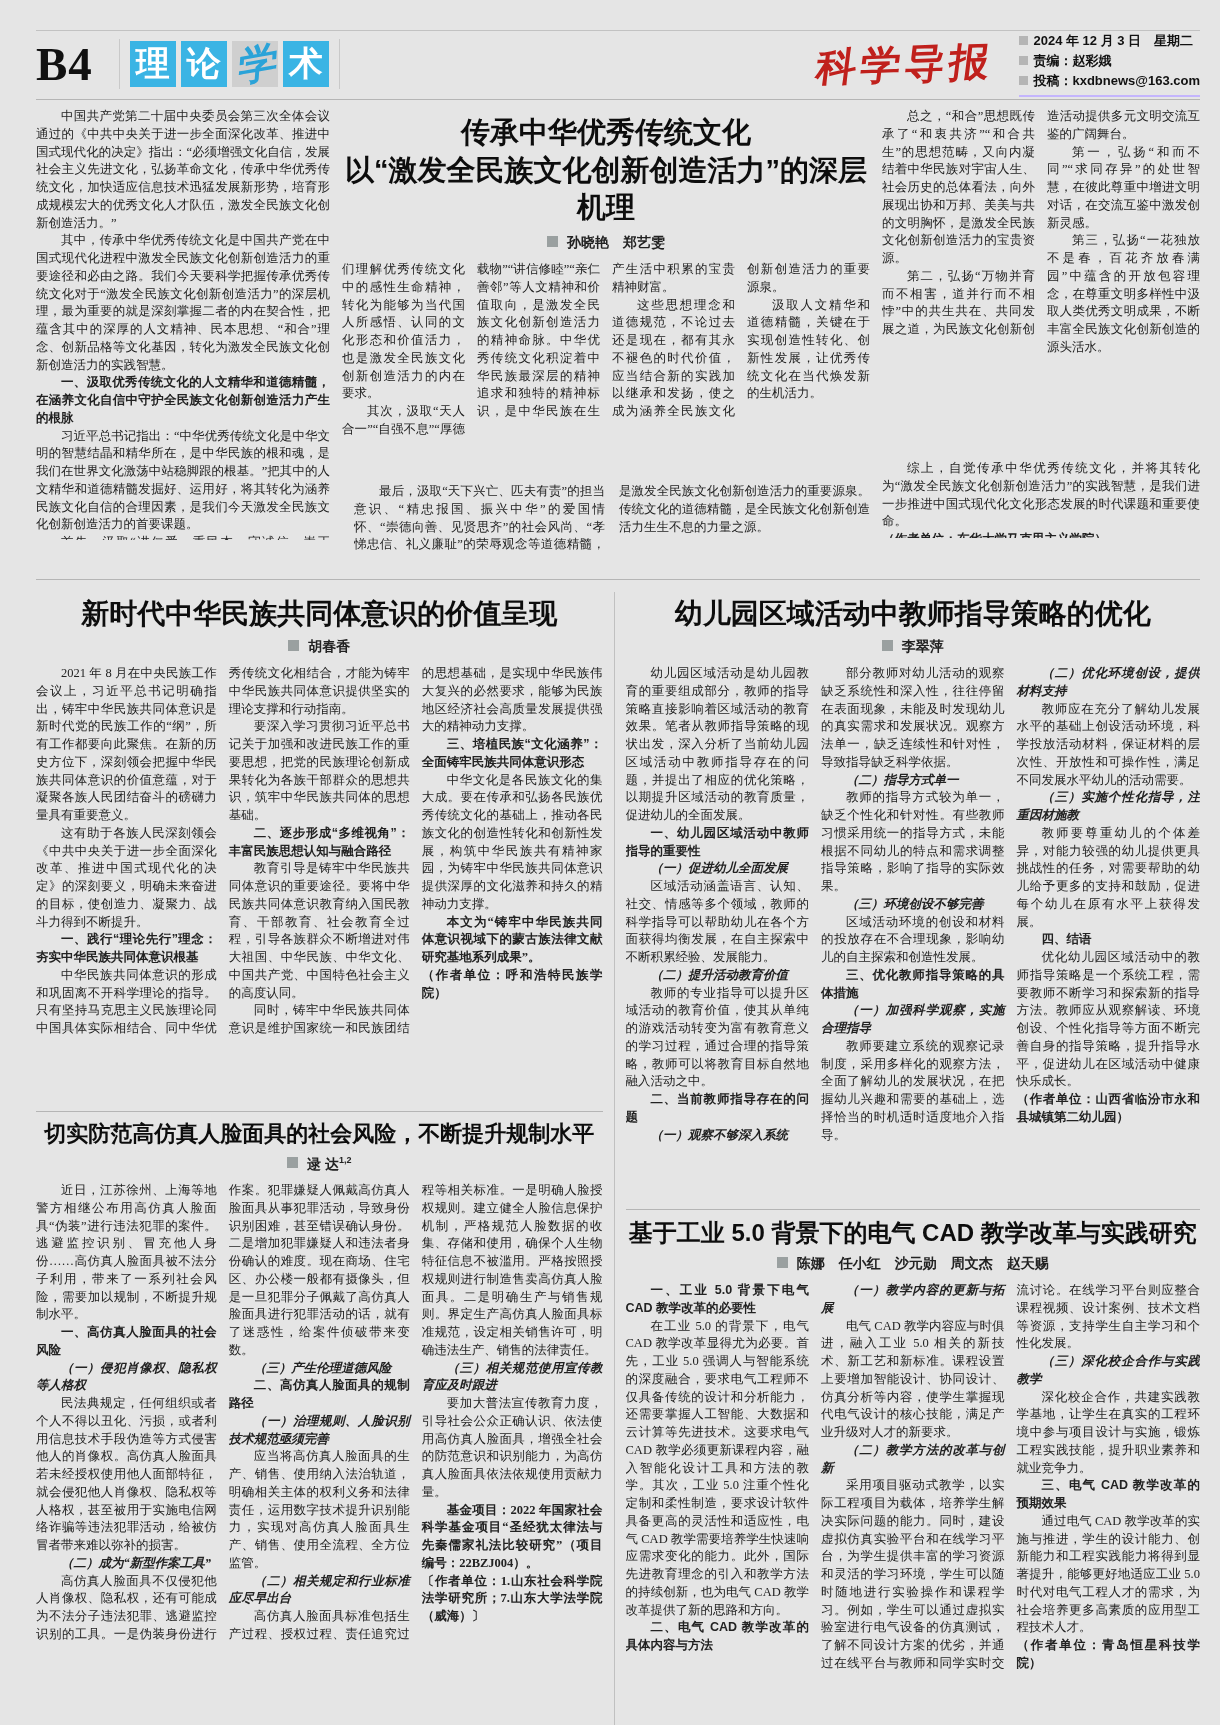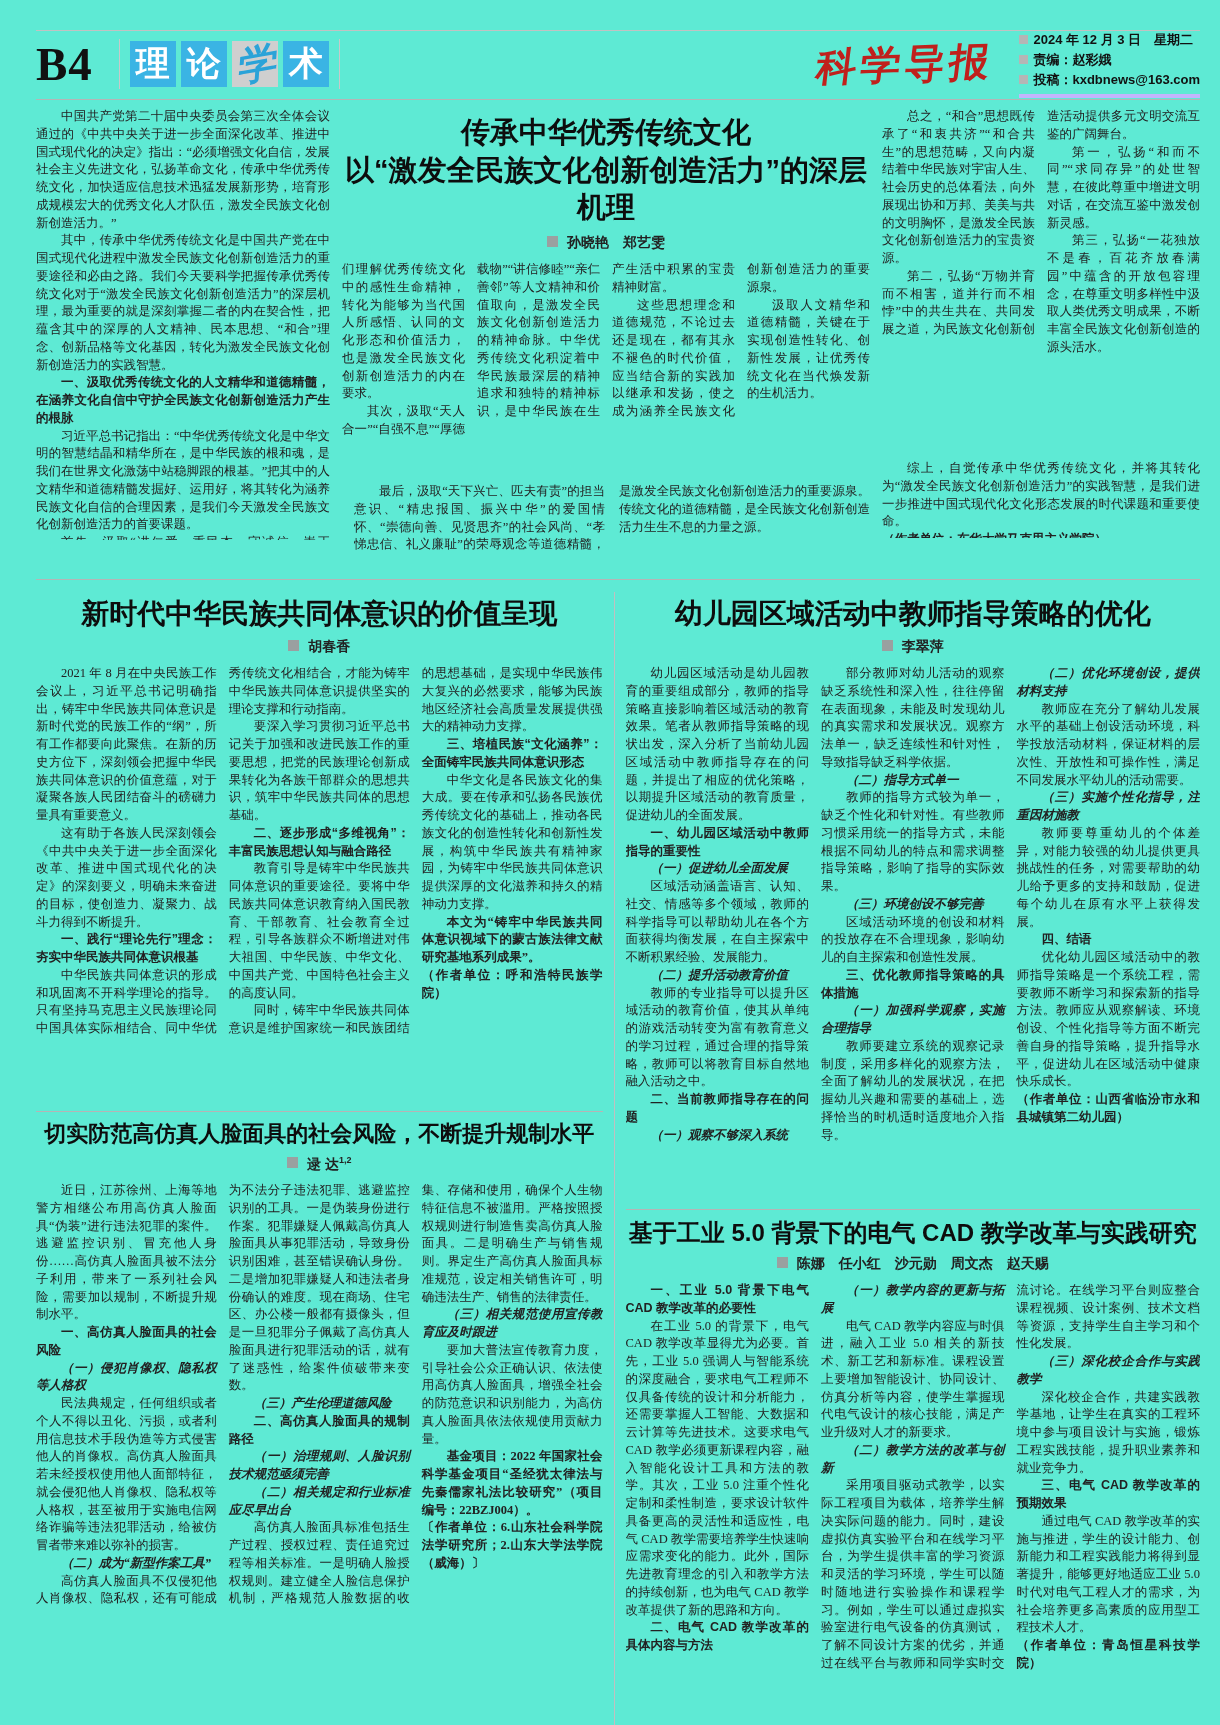--- a/index.html
+++ b/index.html
@@ -1,37 +1,37 @@
 <!DOCTYPE html>
 <html><head>
 <meta charset="utf-8">
 <style>
   html,body{margin:0;padding:0;background:#ffffff;}
-  .page{width:1220px;height:1725px;background:#5eead4;box-sizing:border-box;
+  .page{width:1220px;height:1725px;background:#e5e5e5;box-sizing:border-box;
         padding:30px 20px 0 36px;overflow:hidden;position:relative;
         font-family:"Liberation Serif","DejaVu Serif",serif;color:#222;}
   
   .masthead{display:flex;align-items:center;border-top:1px solid #c2c2c2;
             border-bottom:1px solid #b5b5b5;padding:5px 0 7px;height:56px;}
   .page-no{font-family:"Liberation Serif",serif;font-weight:bold;font-size:47px;
            color:#111;line-height:1;margin-right:16px;letter-spacing:1px;}
   .hline-v{width:1px;height:50px;background:#c9c9c9;margin:0 10px;}
   .logo{display:flex;gap:5px;align-items:center;}
   .tile{width:46px;height:46px;display:flex;align-items:center;justify-content:center;
         background:#3ab4e4;color:#fff;font-family:"Liberation Sans",sans-serif;
         font-weight:bold;font-size:34px;}
   .tile.script{background:#cfcfcf;color:#2ba3d8;font-family:"DejaVu Serif",serif;
         font-style:italic;font-size:40px;transform:none;}
   .tile.script span{display:inline-block;transform:rotate(-10deg);}
   .mast-right{margin-left:auto;display:flex;align-items:center;gap:26px;}
   .paper-name{color:#c0201c;font-family:"DejaVu Serif",serif;font-weight:bold;
               font-size:40px;letter-spacing:4px;transform:skewX(-9deg) rotate(-2deg);
               line-height:1;}
   .issue{font-family:"Liberation Sans",sans-serif;font-weight:bold;font-size:13px;
-         color:#111;line-height:1.55;border-bottom:4px solid #c4b5fd;padding-bottom:4px;}
+         color:#111;line-height:1.55;border-bottom:2px solid #c4b5fd;padding-bottom:4px;}
   .issue .row{white-space:nowrap;}
   .sq{display:inline-block;width:9px;height:9px;background:#b5b5b5;margin-right:5px;}
   
   .cols p{margin:0;font-size:12.5px;line-height:1.42;text-align:justify;}
   .t-p{text-indent:2em;}
   .t-cont{text-indent:0;}
   .t-h{font-family:"Liberation Sans",sans-serif;font-weight:700;text-indent:2em;
        break-inside:avoid;margin:1px 0;}
   .t-sub{font-weight:700;font-style:italic;text-indent:2em;break-inside:avoid;margin:1px 0;}
   .t-note,.t-fund{font-weight:700;text-indent:2em;}
@@ -167,26 +167,27 @@
         <div class="cols3 a4c cols">
             <p class="t-p">近日，江苏徐州、上海等地警方相继公布用高仿真人脸面具“伪装”进行违法犯罪的案件。逃避监控识别、冒充他人身份……高仿真人脸面具被不法分子利用，带来了一系列社会风险，需要加以规制，不断提升规制水平。</p>
             <p class="t-h">一、高仿真人脸面具的社会风险</p>
             <p class="t-sub">（一）侵犯肖像权、隐私权等人格权</p>
             <p class="t-p">民法典规定，任何组织或者个人不得以丑化、污损，或者利用信息技术手段伪造等方式侵害他人的肖像权。高仿真人脸面具若未经授权使用他人面部特征，就会侵犯他人肖像权、隐私权等人格权，甚至被用于实施电信网络诈骗等违法犯罪活动，给被仿冒者带来难以弥补的损害。</p>
             <p class="t-sub">（二）成为“新型作案工具”</p>
             <p class="t-p">高仿真人脸面具不仅侵犯他人肖像权、隐私权，还有可能成为不法分子违法犯罪、逃避监控识别的工具。一是伪装身份进行作案。犯罪嫌疑人佩戴高仿真人脸面具从事犯罪活动，导致身份识别困难，甚至错误确认身份。二是增加犯罪嫌疑人和违法者身份确认的难度。现在商场、住宅区、办公楼一般都有摄像头，但是一旦犯罪分子佩戴了高仿真人脸面具进行犯罪活动的话，就有了迷惑性，给案件侦破带来变数。</p>
             <p class="t-sub">（三）产生伦理道德风险</p>
             <p class="t-h">二、高仿真人脸面具的规制路径</p>
             <p class="t-sub">（一）治理规则、人脸识别技术规范亟须完善</p>
+            <p class="t-p">应当将高仿真人脸面具的生产、销售、使用纳入法治轨道，明确相关主体的权利义务和法律责任，运用数字技术提升识别能力，实现对高仿真人脸面具生产、销售、使用全流程、全方位监管。</p>
             <p class="t-sub">（二）相关规定和行业标准应尽早出台</p>
             <p class="t-p">高仿真人脸面具标准包括生产过程、授权过程、责任追究过程等相关标准。一是明确人脸授权规则。建立健全人脸信息保护机制，严格规范人脸数据的收集、存储和使用，确保个人生物特征信息不被滥用。严格按照授权规则进行制造售卖高仿真人脸面具。二是明确生产与销售规则。界定生产高仿真人脸面具标准规范，设定相关销售许可，明确违法生产、销售的法律责任。</p>
             <p class="t-sub">（三）相关规范使用宣传教育应及时跟进</p>
             <p class="t-p">要加大普法宣传教育力度，引导社会公众正确认识、依法使用高仿真人脸面具，增强全社会的防范意识和识别能力，为高仿真人脸面具依法依规使用贡献力量。</p>
             <p class="t-fund">基金项目：2022 年国家社会科学基金项目“圣经犹太律法与先秦儒家礼法比较研究”（项目编号：22BZJ004）。</p>
-            <p class="t-end">〔作者单位：6.山东社会科学院法学研究所；2.山东大学法学院（威海）〕</p>
+            <p class="t-end">〔作者单位：1.山东社会科学院法学研究所；7.山东大学法学院（威海）〕</p>
           </div>
       </section>
     </div>
 
     <div class="vsep"></div>
 
     <div class="half-r">
       <section>
         <h2 class="art-title size-a3">幼儿园区域活动中教师指导策略的优化</h2>
         <div class="byline">

